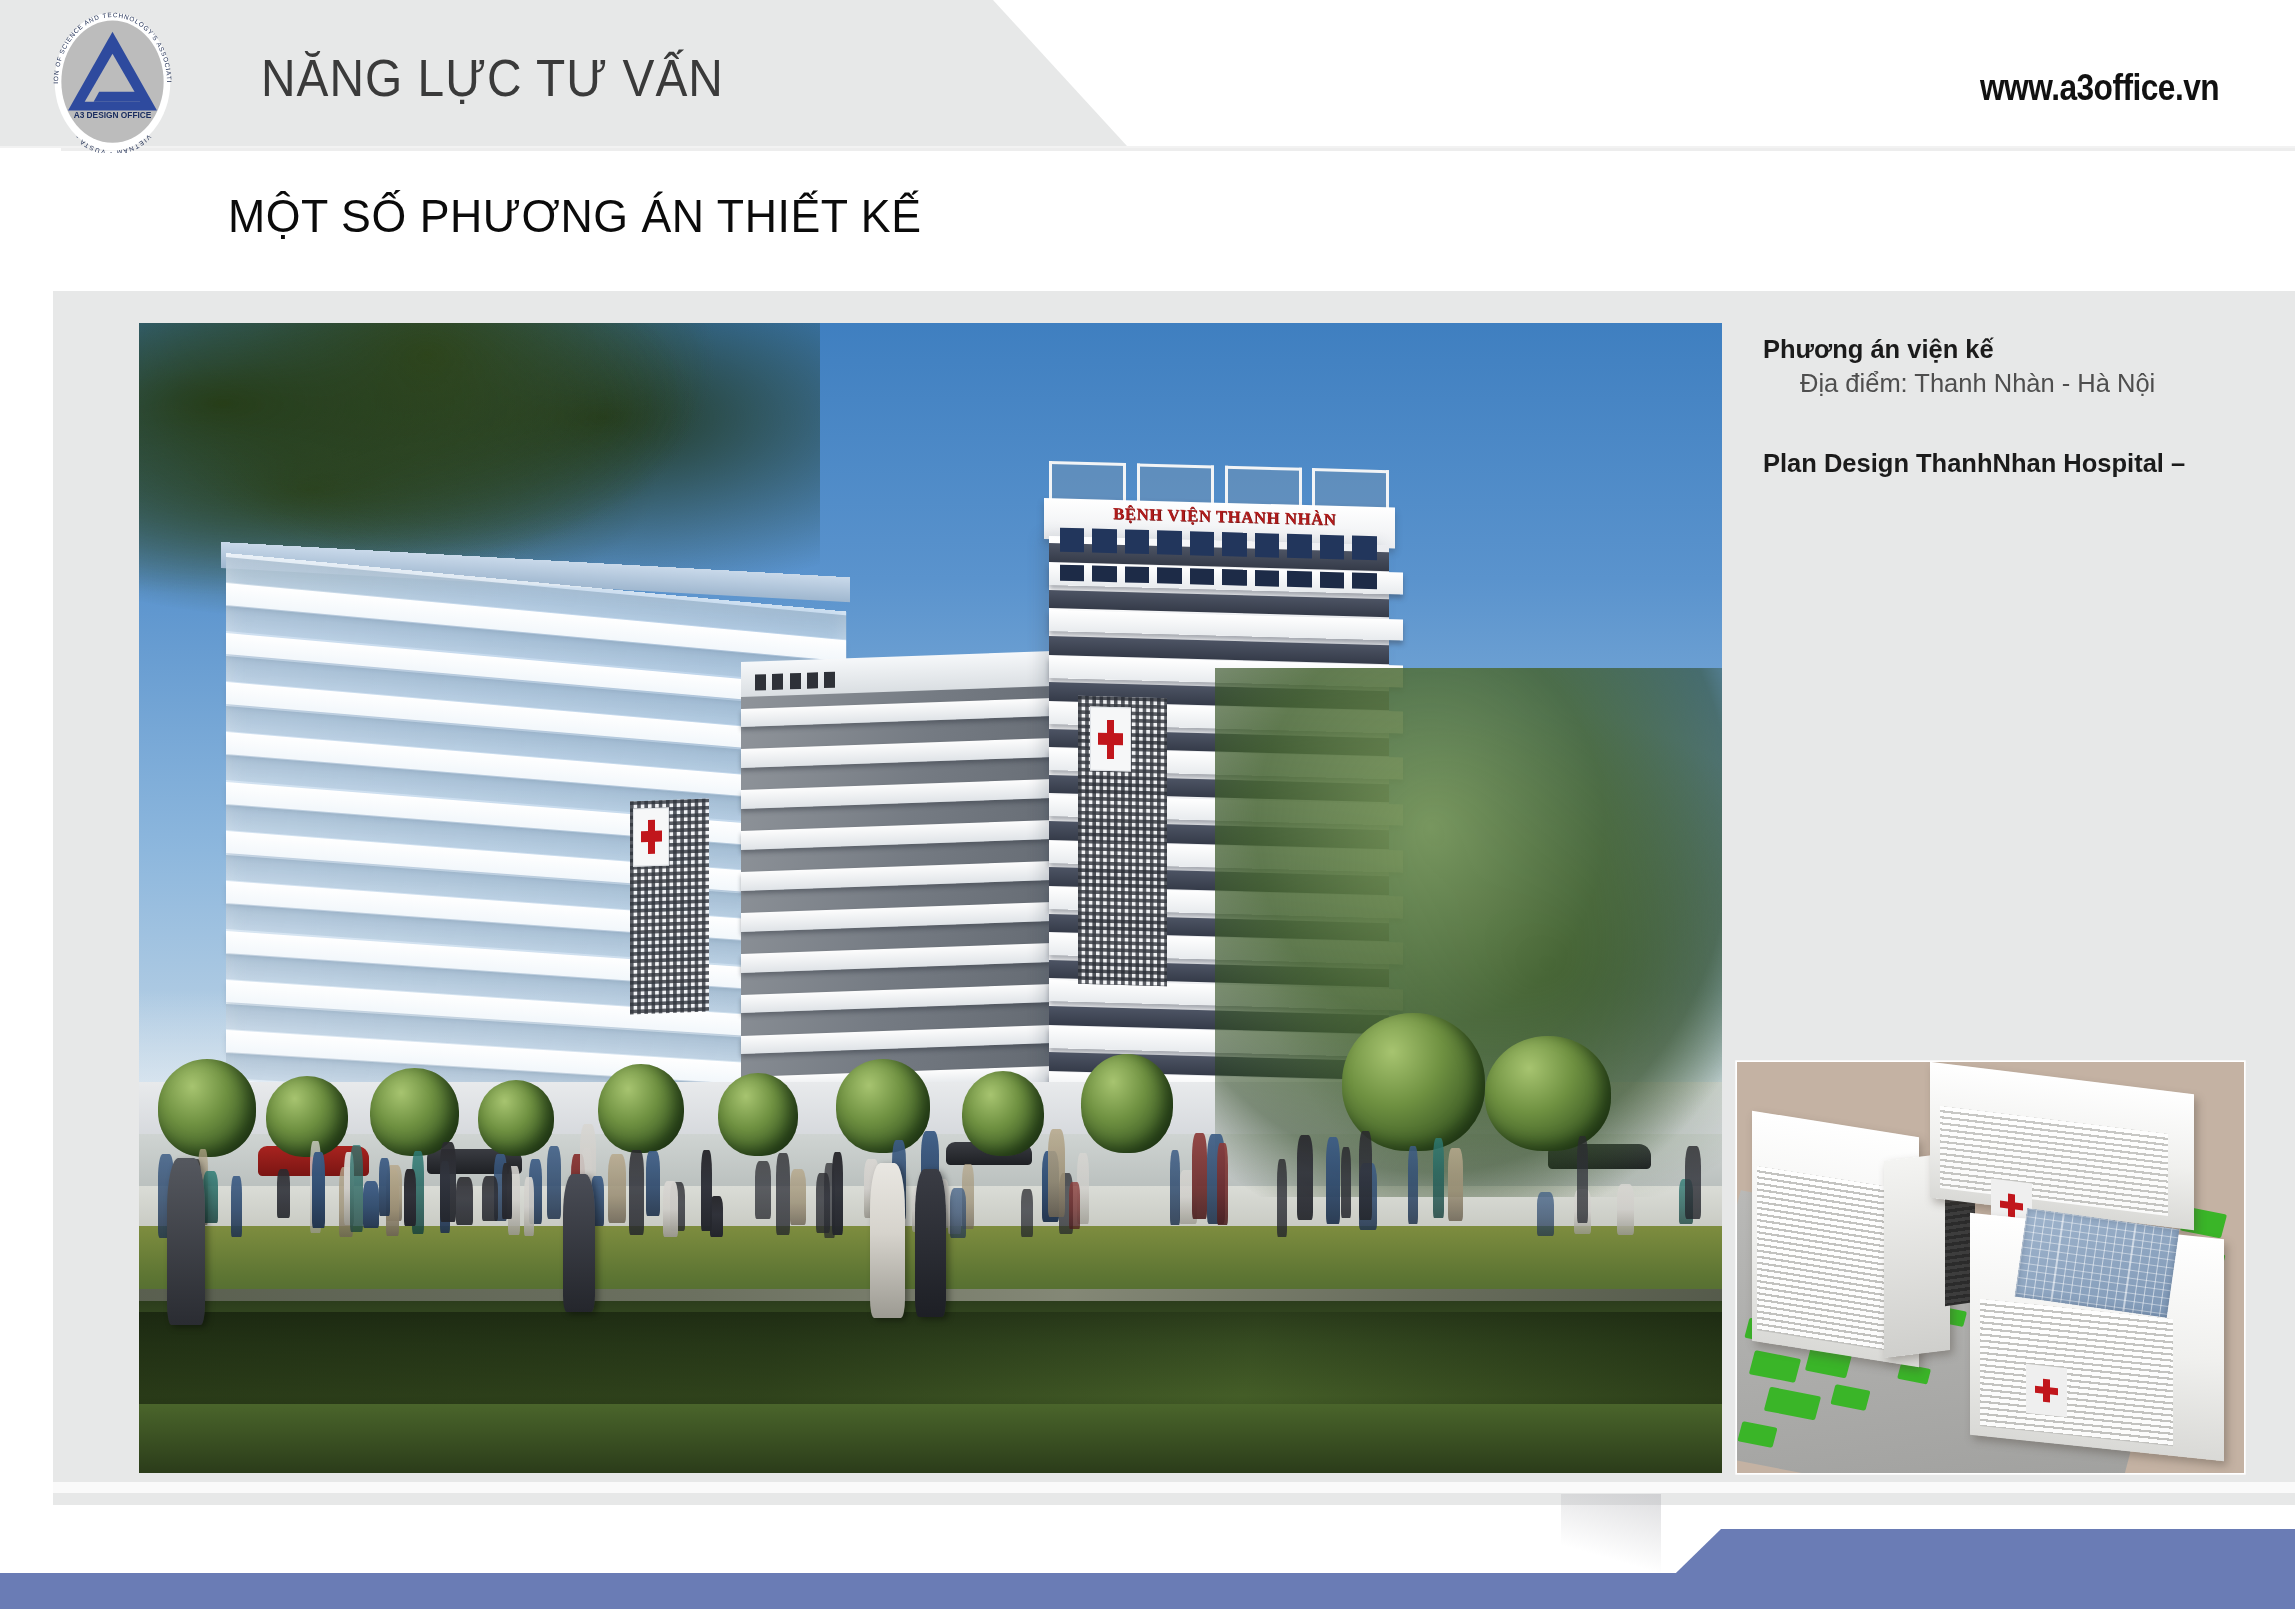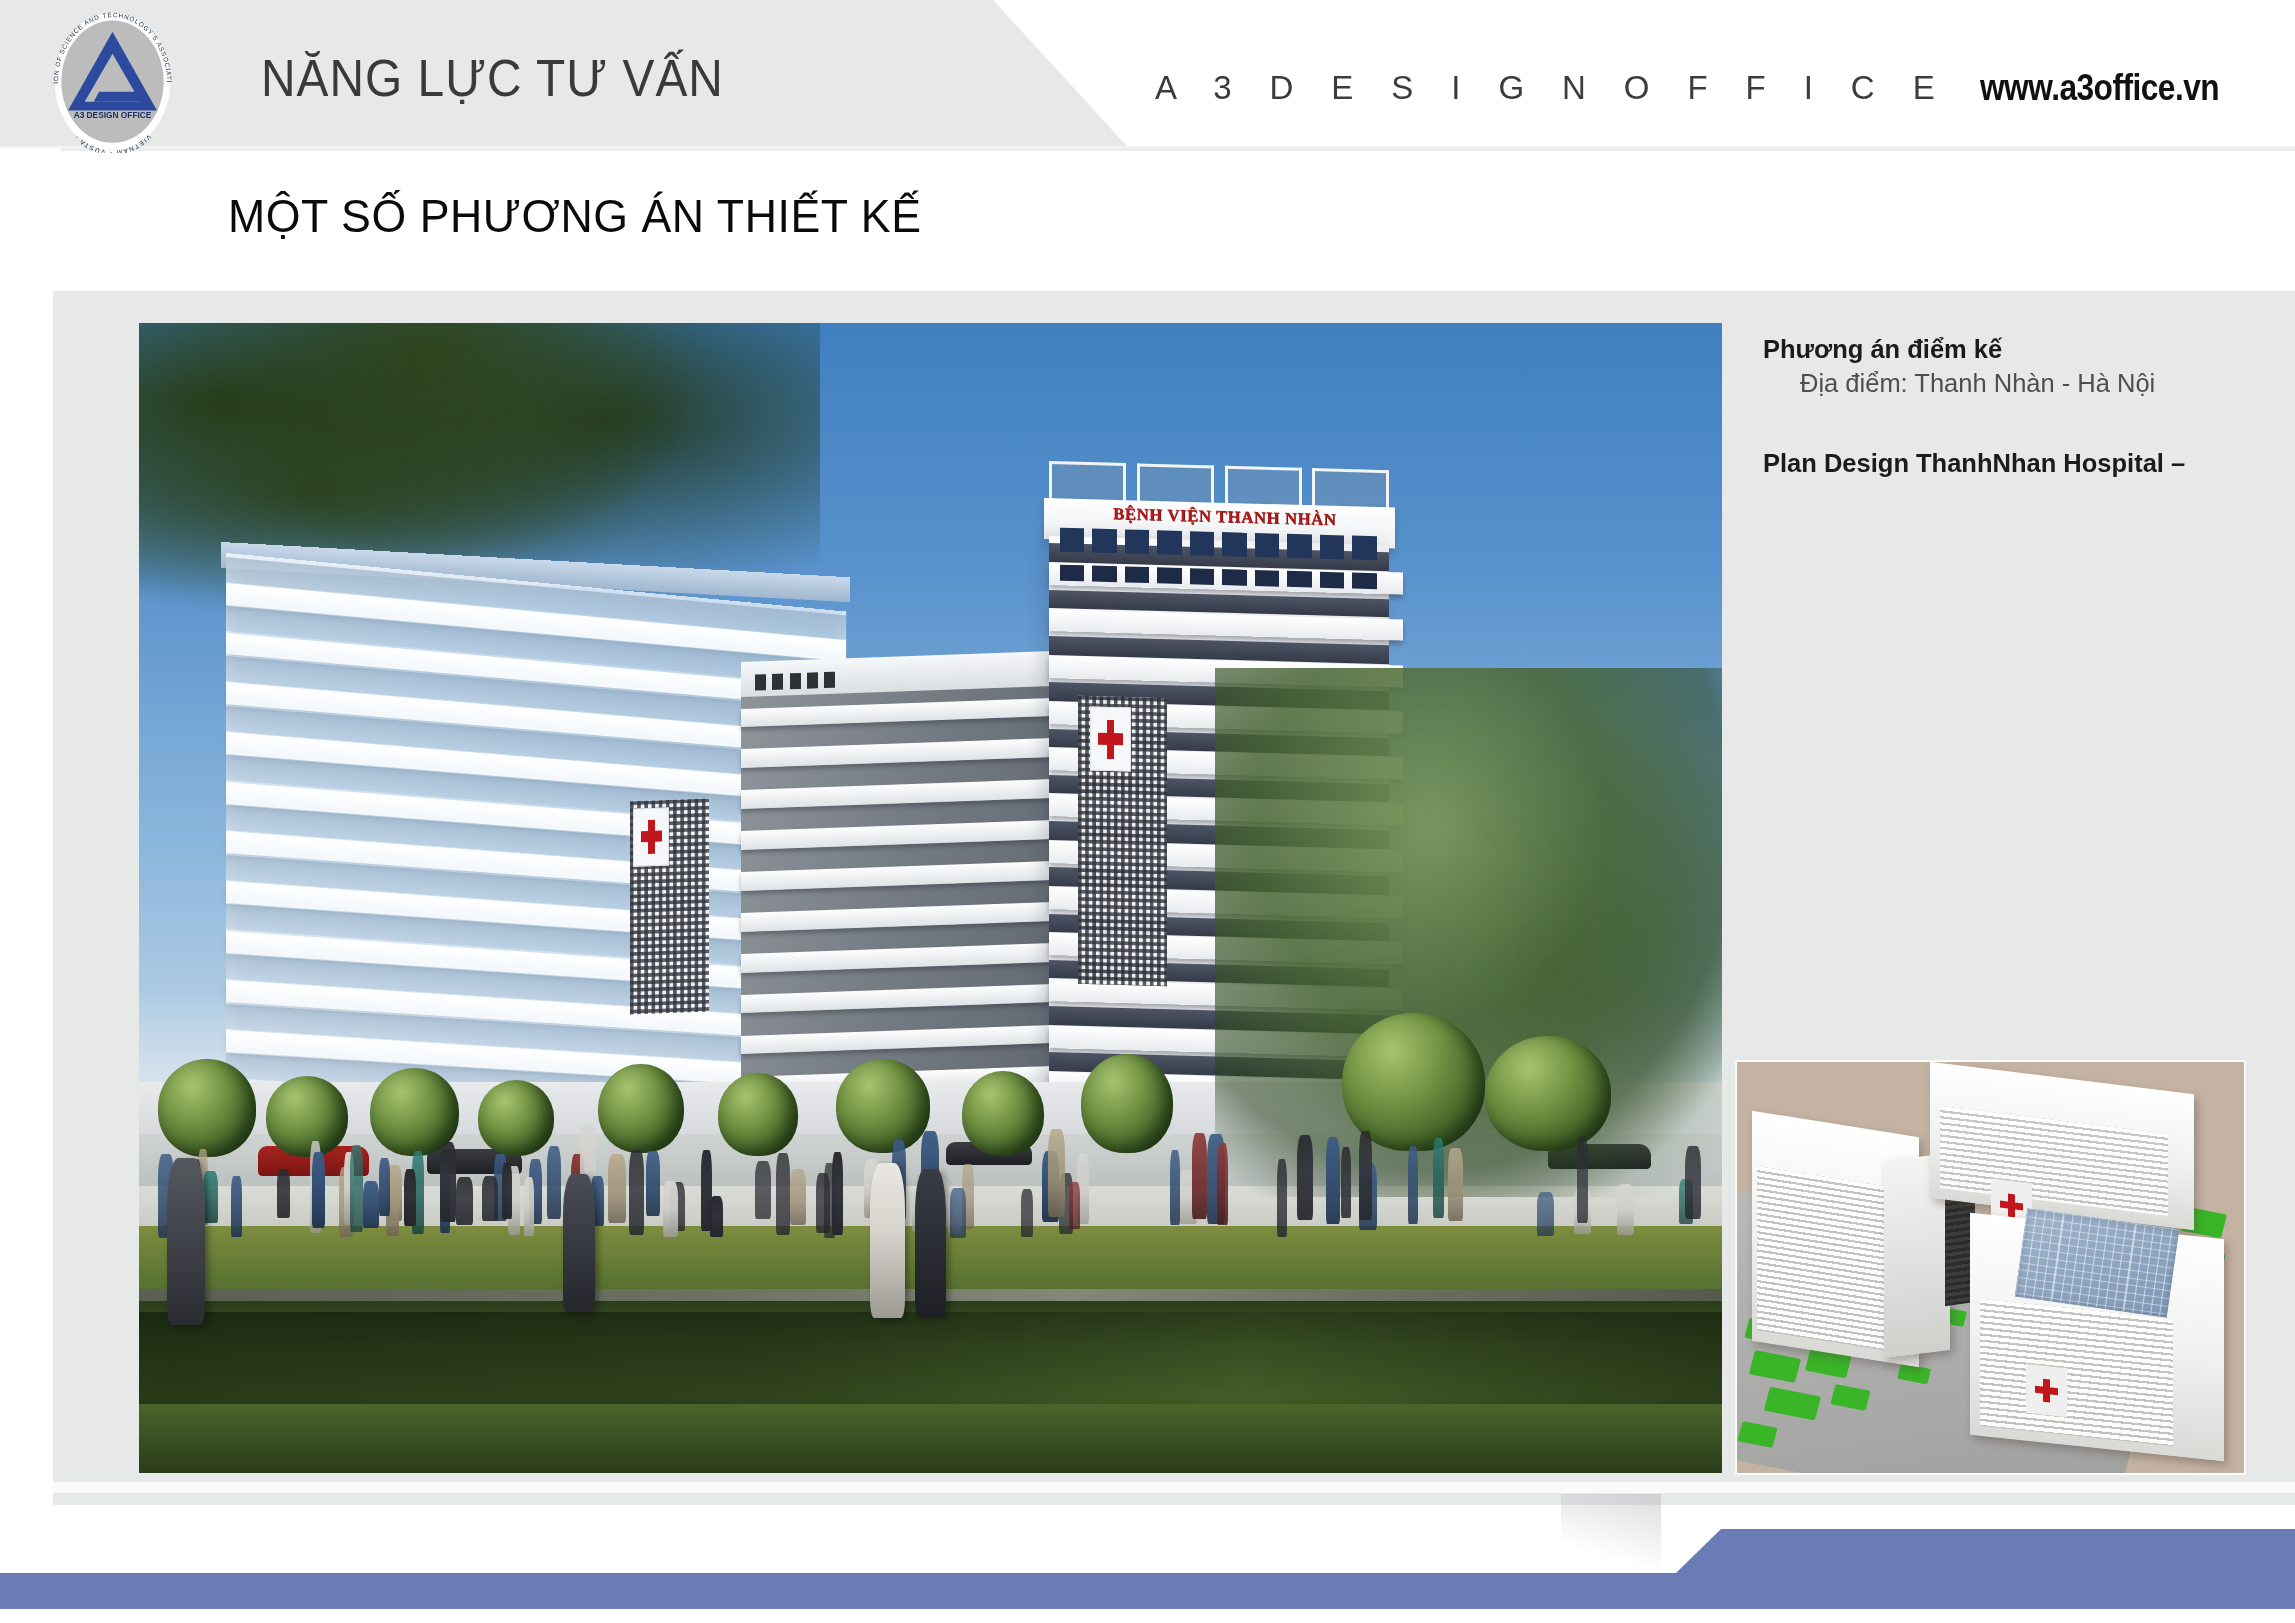--- a/index.html
+++ b/index.html
@@ -471,21 +471,20 @@
       <text font-family="Liberation Sans, sans-serif" font-size="11.5" fill="#223055" letter-spacing="1.6">
         <textPath href="#ringTop" startOffset="50%" text-anchor="middle">UNION  OF  SCIENCE  AND  TECHNOLOGY'S  ASSOCIATION</textPath>
       </text>
       <text font-family="Liberation Sans, sans-serif" font-size="11.5" fill="#223055" letter-spacing="2.4">
         <textPath href="#ringBot" startOffset="50%" text-anchor="middle">VIETNAM   -   VUSTA   -</textPath>
       </text>
     </svg>
   </div>
 
   <div class="brand-title">NĂNG LỰC TƯ VẤN</div>
-  <div class="office-name">A 3   D E S I G N   O F F I C E</div>
   <div class="website">www.a3office.vn</div>
 
   <div class="slide-title">MỘT SỐ PHƯƠNG ÁN THIẾT KẾ</div>
 
   <div class="content-panel"></div>
   <div class="panel-white-gap"></div>
   <div class="left-white-strip"></div>
 
   <div class="render-frame">
     <div class="render-stage">
@@ -726,21 +725,21 @@
         </div>
 
       <div class="fg-person" style="left:46.2%; top:73.0%; width:2.2%; height:13.5%;"></div>
       <div class="fg-person" style="left:49.0%; top:73.6%; width:2.0%; height:12.8%; background:linear-gradient(to bottom,#3a3c44,#1d1f25);"></div>
       <div class="fg-person" style="left:26.8%; top:74.0%; width:2.0%; height:12.0%; background:linear-gradient(to bottom,#4a4d56,#24262c);"></div>
       <div class="fg-person" style="left:1.8%; top:72.6%; width:2.4%; height:14.5%; background:linear-gradient(to bottom,#55585f,#2a2c32);"></div>
     </div>
   </div>
 
   <div class="sidebar">
-    <div class="sb-bold">Phương án điểm kế</div>
+    <div class="sb-bold">Phương án viện kế</div>
     <div class="sb-reg">Địa điểm: Thanh Nhàn - Hà Nội</div>
     <div class="sb-gap"></div>
     <div class="sb-bold">Plan Design ThanhNhan Hospital –</div>
   </div>
 
   <div class="inset-frame">
     <div class="inset-bg"></div>
     <div class="inset-plaza"></div>
 
     <div class="inset-green" style="left:2%; top:63%; width:8%; height:5%;"></div>

